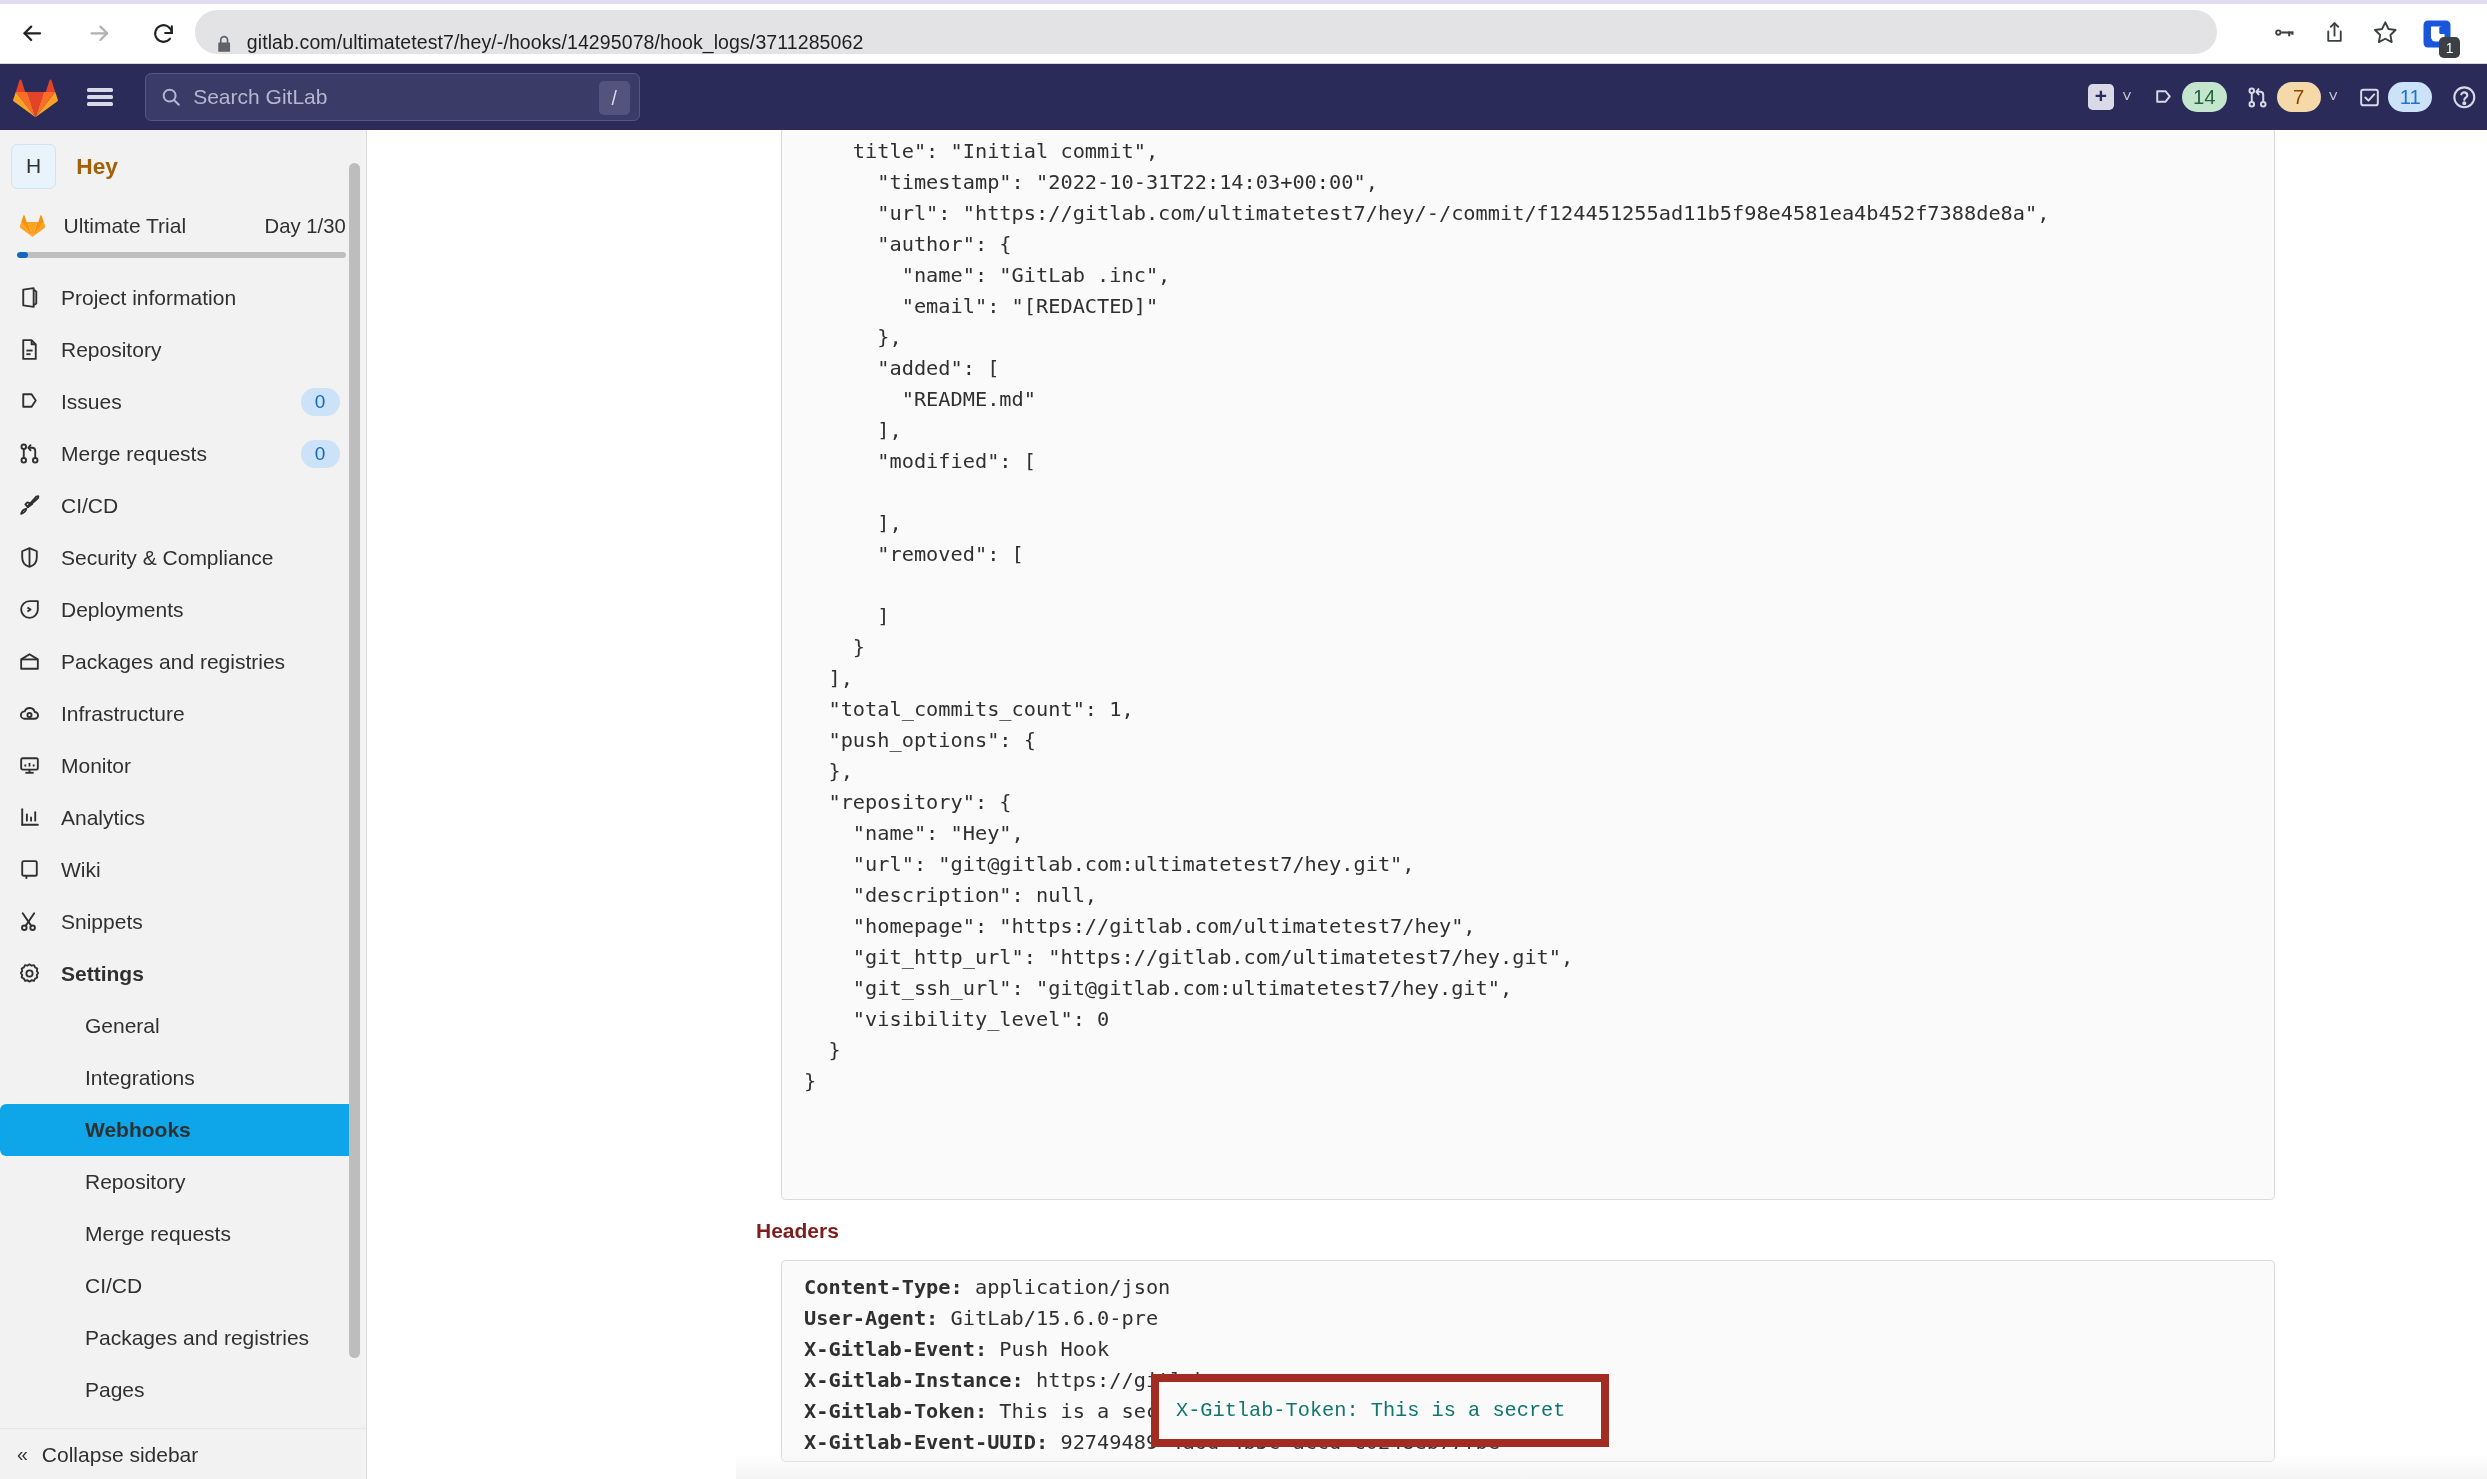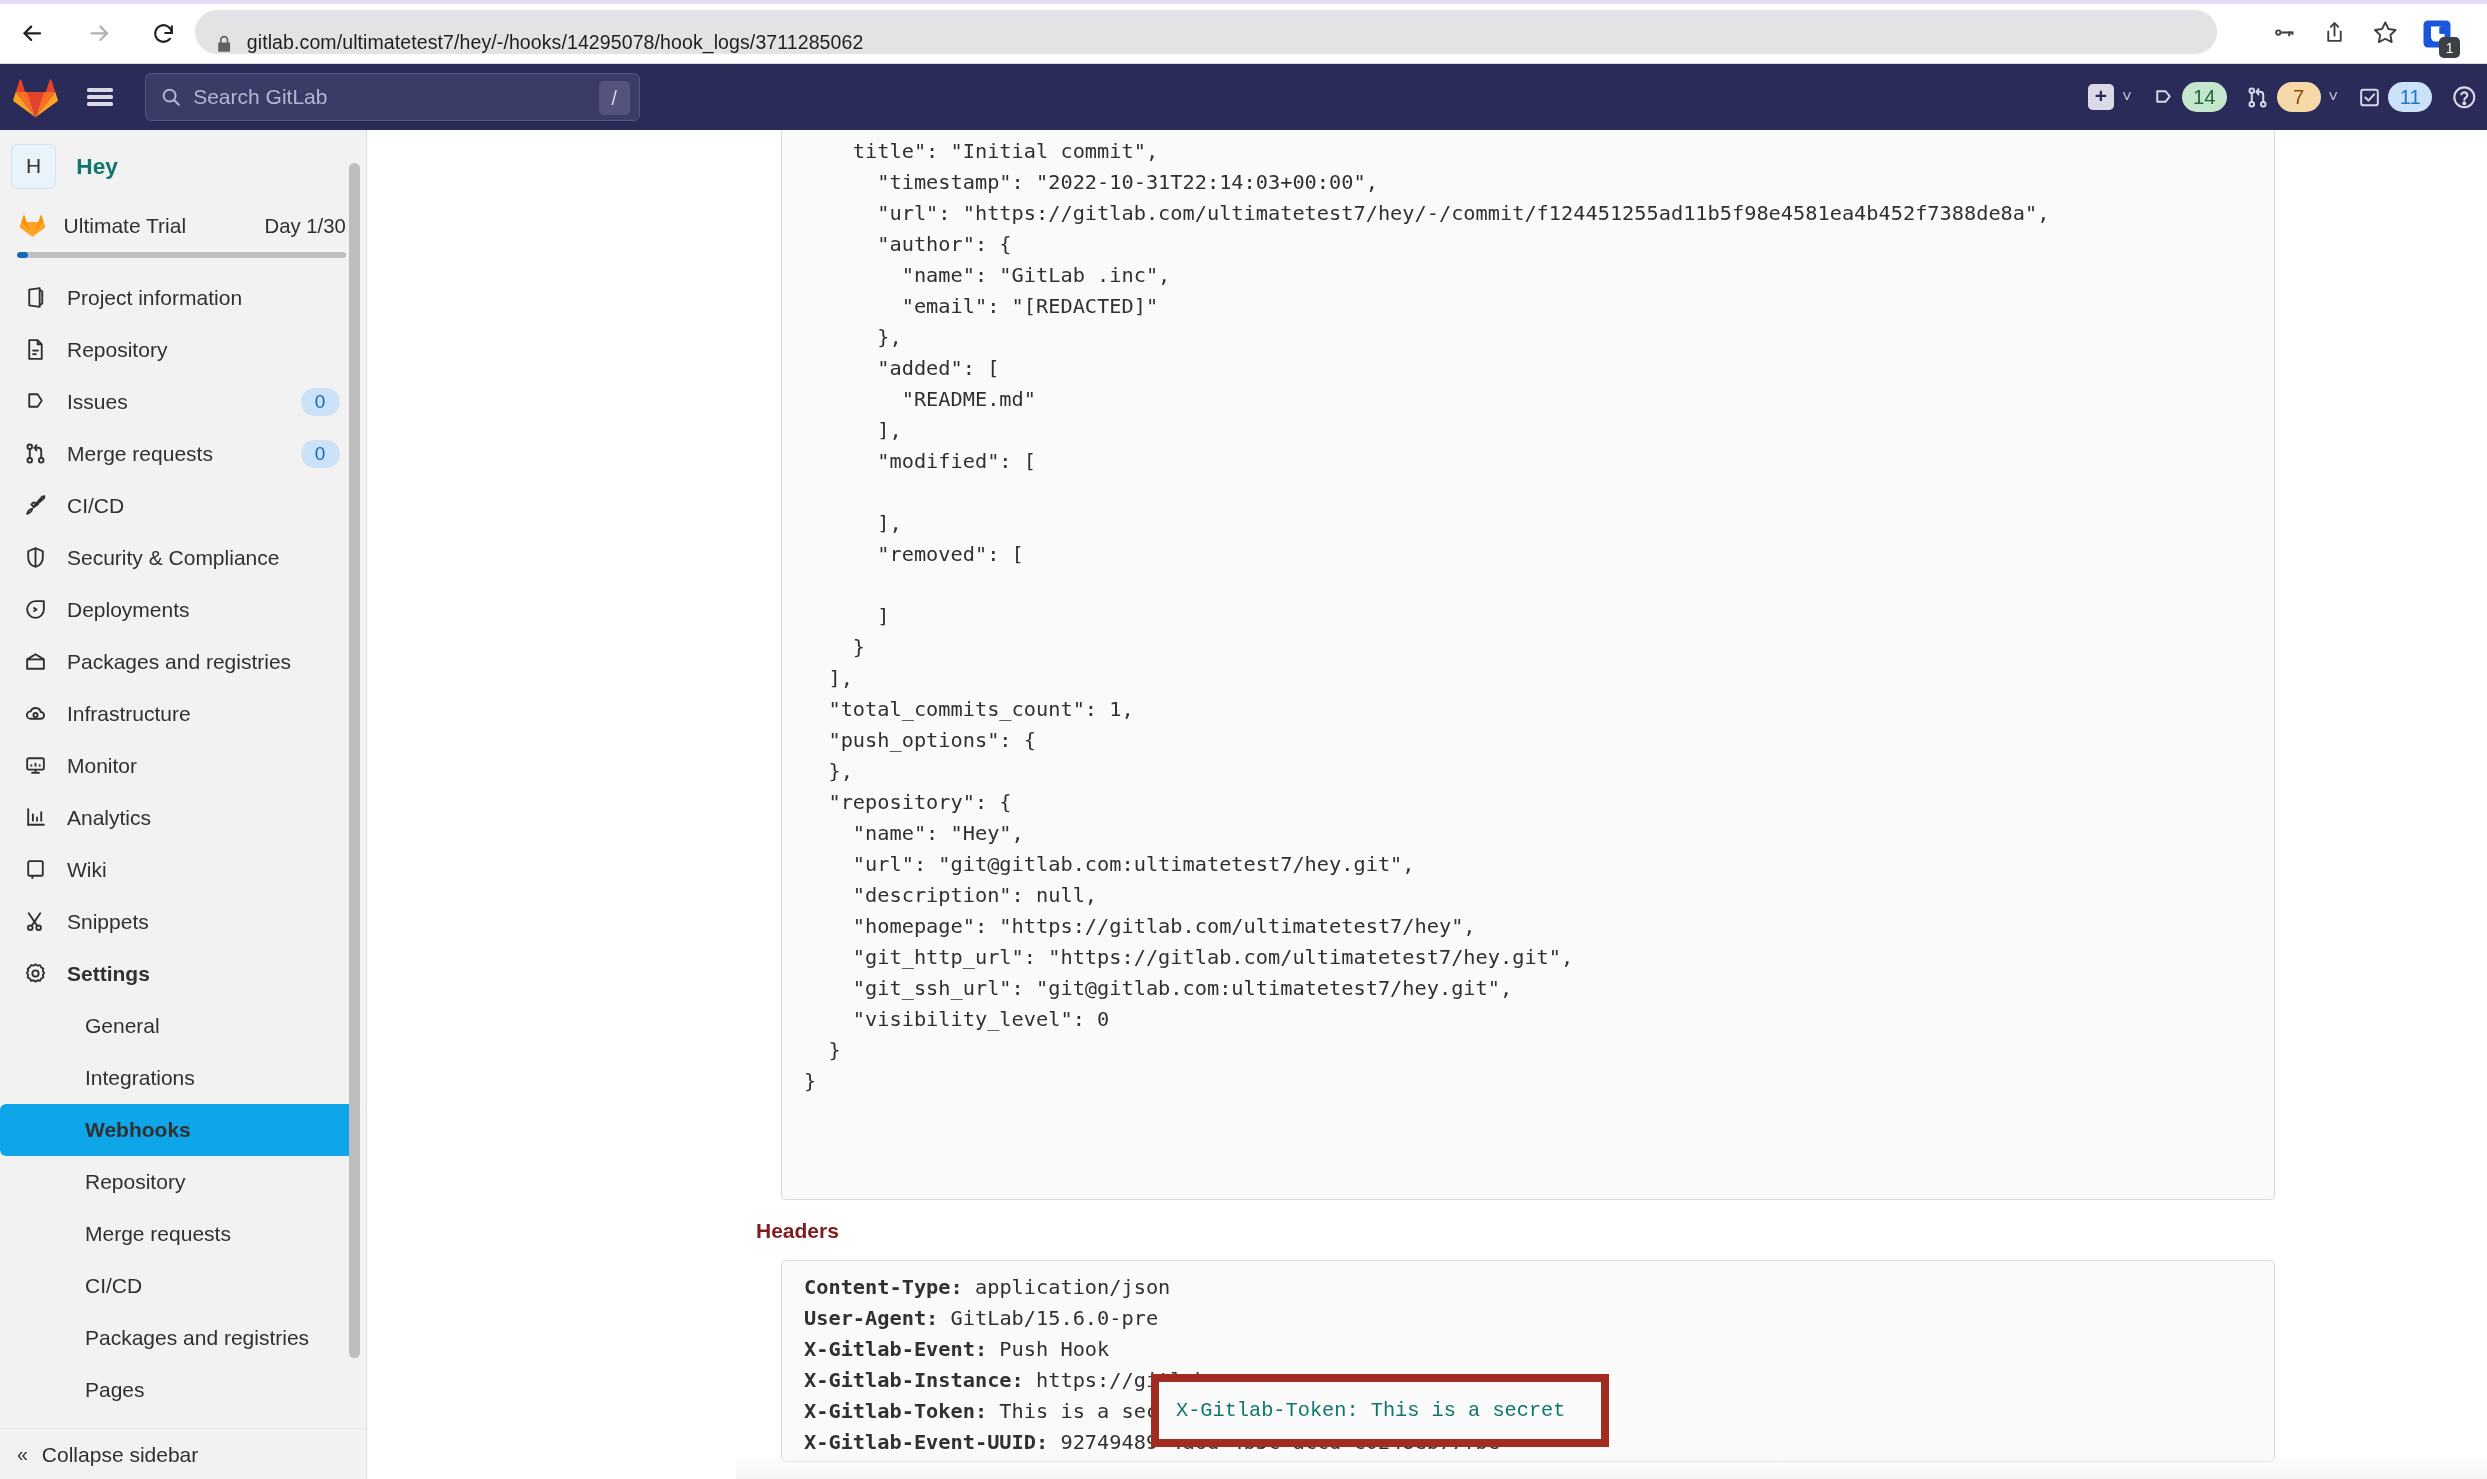--- a/index.html
+++ b/index.html
@@ -125,37 +125,37 @@
   }
   #project-header {
     display:flex; align-items:center; height: 72px; padding-left: 11px;
   }
   #project-avatar {
     width: 45px; height: 45px; border-radius: 6.2px;
     background: #e9f3fc; border: 0.8px solid #cfe3f5;
     color: #333; font-size: 21px;
     display:flex; align-items:center; justify-content:center;
   }
-  #project-name { margin-left: 20.3px; font-size: 22.7px; font-weight: 700; color:#0f766e;}
+  #project-name { margin-left: 20.3px; font-size: 22.7px; font-weight: 700; color:#a16207;}
 
   #trial-row {
     display:flex; align-items:center; padding: 0 20.3px 0 17px; height: 48px;
   }
   #trial-icon { width: 31px; height: 28px; }
   #trial-label { margin-left: 15.6px; font-size: 21px; color: #303030; flex: 1;}
   #trial-day { font-size: 20.3px; color: #303030;}
   #trial-progress {
     margin: 1.6px 20.3px 14px 17px; height: 6.2px; border-radius: 3.1px; background:#bfbfbf;
     position: relative; overflow:hidden;
   }
   #trial-progress-fill { position:absolute; left:0; top:0; height:100%; width:3.3%; background:#1068bf; border-radius:3.1px;}
 
   .nav-item {
     display:flex; align-items:center; height: 52px;
-    padding-left: 23px; padding-right: 20.3px;
+    padding-left: 17px; padding-right: 20.3px;
     color: #303030; font-size: 21px;
     border-radius: 6.2px; margin: 0 6.2px 0 0;
   }
   .nav-item .ico { width: 33px; display:flex; align-items:center; justify-content:flex-start; }
   .nav-item .lbl { margin-left: 11px; flex: 1; white-space: nowrap;}
   .nav-item.active > .lbl, .nav-item.bold > .lbl { font-weight: 700; }
   .nav-pill {
     height: 28px; min-width: 39px; padding: 0 11.7px; border-radius: 14px;
     background: #cbe2f9; color: #1068bf; font-size: 19px;
     display:flex; align-items:center; justify-content:center;

